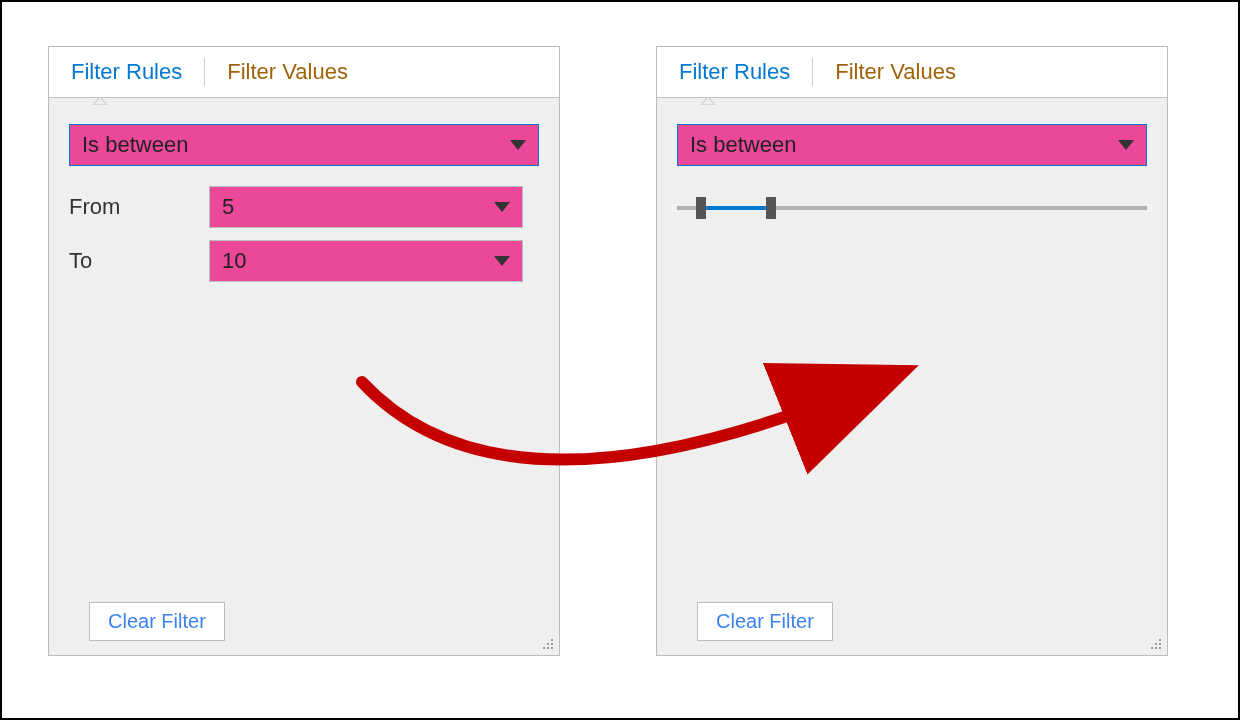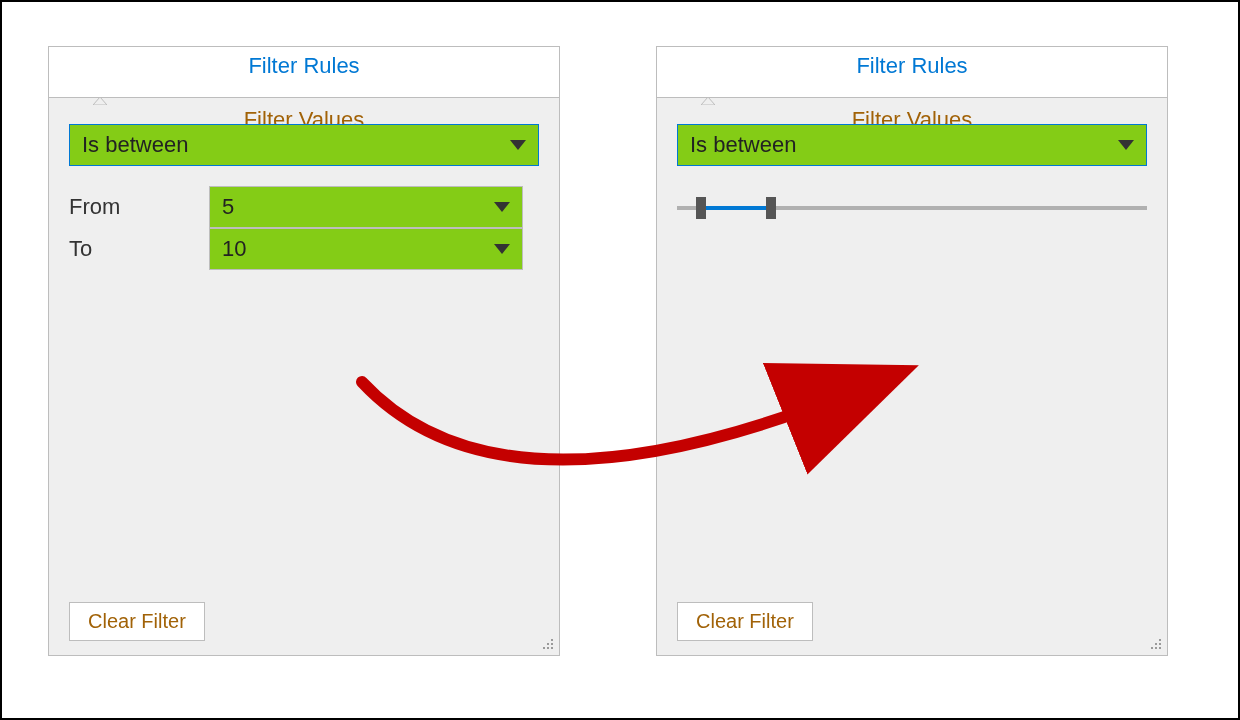--- a/index.html
+++ b/index.html
@@ -35,21 +35,20 @@
   }
   .tabs {
     display: flex;
     align-items: center;
     background: #ffffff;
     border-bottom: 1px solid #bdbdbd;
     height: 51px;
     padding: 0 16px;
     gap: 8px;
     position: relative;
-    flex-direction: column;
   }
   .tab {
     font-size: 22px;
     font-weight: 400;
     padding: 6px 6px;
     cursor: pointer;
     user-select: none;
   }
   .tab.active { color: #0078d4; }
   .tab.inactive { color: #a16207; }
@@ -70,21 +69,21 @@
   .notch svg { display: block; }
   .body {
     flex: 1;
     padding: 26px 20px 10px 20px;
     position: relative;
   }
   .combo {
     display: flex;
     align-items: center;
     justify-content: space-between;
-    background: #84cc16;
+    background: #ec4899;
     height: 42px;
     padding: 0 12px;
     font-size: 22px;
     color: #222;
     cursor: pointer;
     user-select: none;
   }
   .combo.primary {
     border: 1px solid #0078d4;
     width: 100%;
@@ -137,24 +136,25 @@
   }
   .footer {
     padding: 0 20px 14px 20px;
     display: flex;
     align-items: flex-end;
   }
   .btn {
     background: #ffffff;
     border: 1px solid #bdbdbd;
     font-size: 20px;
-    color: #a16207;
+    color: #3b82f6;
     padding: 7px 18px;
     cursor: pointer;
     user-select: none;
+    margin-left: 20px;
   }
   .gripper {
     position: absolute;
     right: 4px;
     bottom: 4px;
     width: 14px;
     height: 14px;
   }
   .arrow-layer {
     position: absolute;
@@ -194,21 +194,21 @@
           <div class="row-label">From</div>
           <div class="combo small">
             <span>5</span>
             <span class="caret">
               <svg width="16" height="10" viewBox="0 0 16 10">
                   <polygon points="0,0 16,0 8,10" fill="#333"></polygon>
                 </svg>
             </span>
           </div>
         </div>
-        <div class="row" style="margin-top:0">
+        <div class="row" style="margin-top:12px">
           <div class="row-label">To</div>
           <div class="combo small">
             <span>10</span>
             <span class="caret">
               <svg width="16" height="10" viewBox="0 0 16 10">
                   <polygon points="0,0 16,0 8,10" fill="#333"></polygon>
                 </svg>
             </span>
           </div>
         </div>

